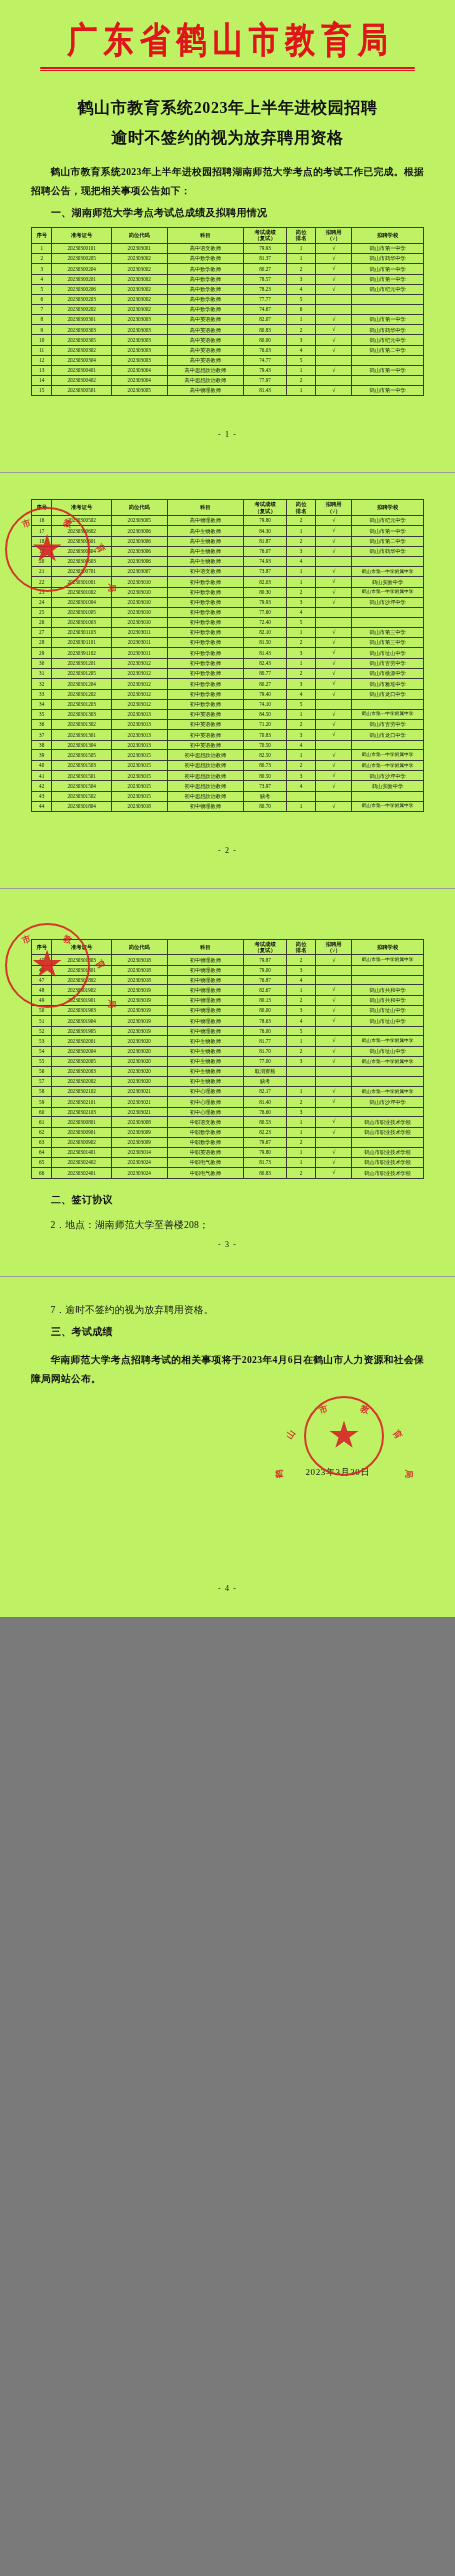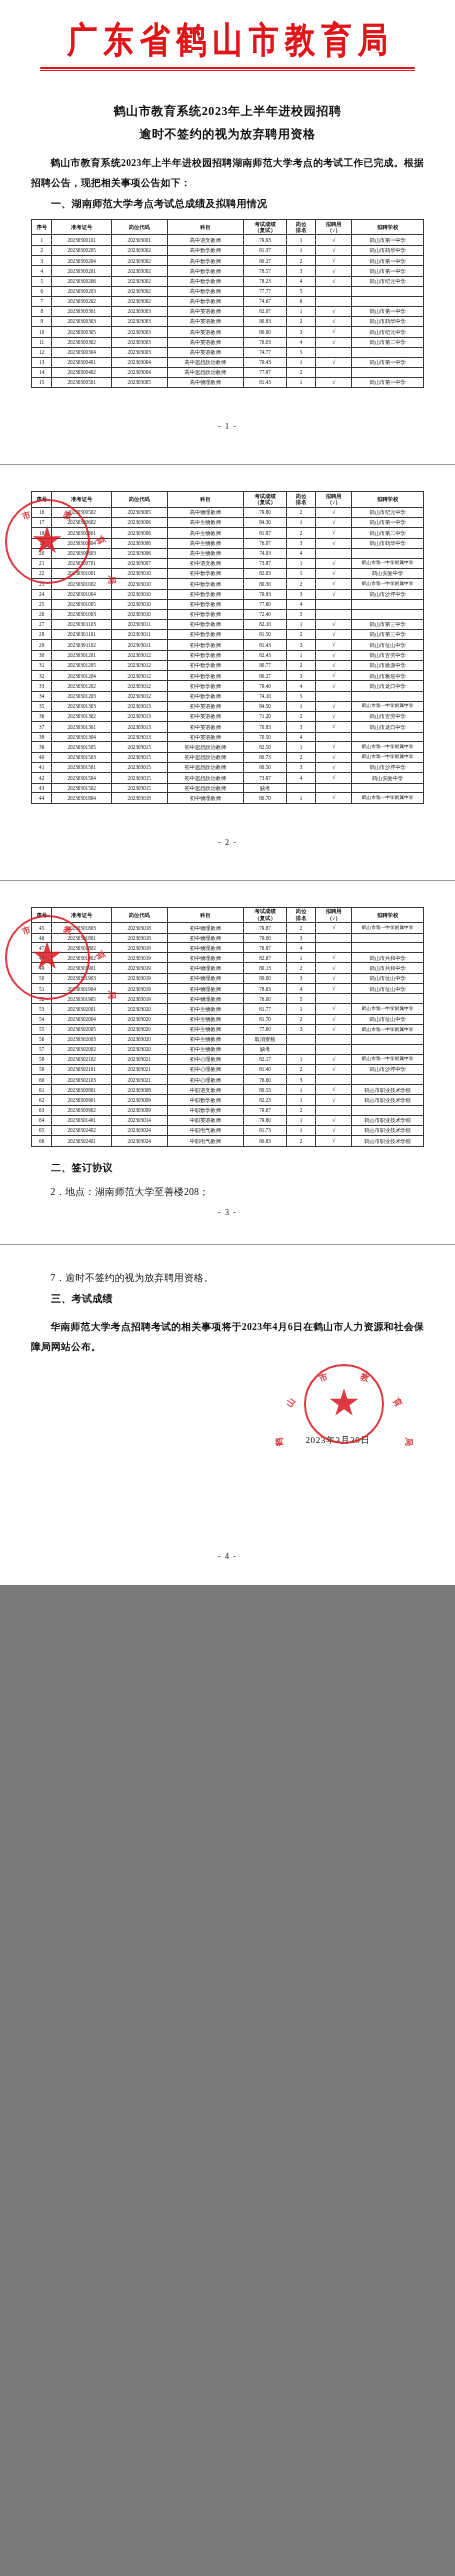--- a/index.html
+++ b/index.html
@@ -8,21 +8,21 @@
     width:455px;
     background:#7a7a7a;
     font-family:"Liberation Serif", "DejaVu Serif", serif;
     -webkit-font-smoothing:antialiased;
   }
   .doc { width:455px; background:#7a7a7a; }
 
   .page {
     position:relative;
     width:455px;
-    background:#ffffff;
+    background:#bef264;
     overflow:hidden;
   }
   .page + .page { border-top:0.6px solid #9a9a9a; }
 
   
   .letterhead {
     text-align:center;
     padding-top:20.5px;
     padding-bottom:2.3px;
   }
@@ -41,25 +41,25 @@
   }
   .lh-rules { margin-top:15px; padding:0 40px; }
   .lh-rule1 { height:1.7px; background:#e0151a; border-radius:1.1px; }
   .lh-rule2 { height:1.1px; background:#e0151a; margin-top:1.7px; border-radius:1.1px; }
 
   
   .docbody { padding:0 31px; }
 
   .doc-title {
     text-align:center;
-    font-size:12px;
+    font-size:16px;
     font-weight:bold;
     line-height:1.9;
     letter-spacing:0.6px;
-    margin-top:26px;
+    margin-top:19px;
     color:#111;
   }
   .doc-title .ln { display:block; }
 
   .para {
     font-size:9.7px;
     line-height:2.0;
     text-align:justify;
     text-indent:2em;
     letter-spacing:0.3px;
@@ -708,21 +708,21 @@
       <div class="star"></div>
       <div class="arc-top">
           <span style="transform: rotate(-55.5deg) translate(-50%, -35px) rotate(0deg);">山</span>
           <span style="transform: rotate(-18.5deg) translate(-50%, -35px) rotate(0deg);">市</span>
           <span style="transform: rotate(18.5deg) translate(-50%, -35px) rotate(0deg);">教</span>
           <span style="transform: rotate(55.5deg) translate(-50%, -35px) rotate(0deg);">育</span>
           <span style="transform: rotate(92.5deg) translate(-50%, -35px) rotate(0deg);">局</span>
         </div>
     </div>
 
-    <div class="docbody" style="position:relative;z-index:1;">
+    <div class="docbody" style="position:relative;z-index:1;margin-top:24px;">
       <table class="grid">
         <thead>
           <tr>
             <th class="c-no">序号</th>
             <th class="c-tick">准考证号</th>
             <th class="c-code">岗位代码</th>
             <th class="c-subj">科目</th>
             <th class="c-score">
               <div>考试成绩</div>
               <div>（复试）</div>

